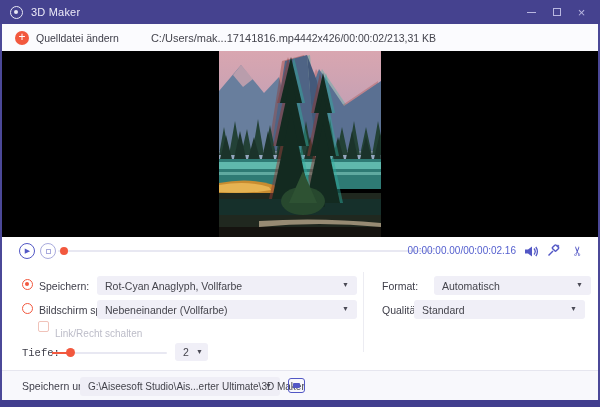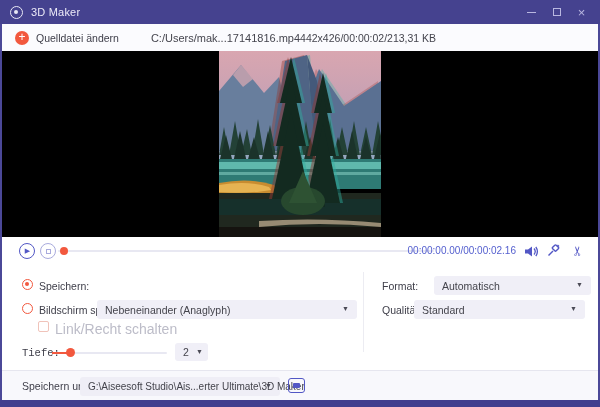--- a/index.html
+++ b/index.html
@@ -48,21 +48,21 @@
   
   .settings { position:absolute; top:268px; left:2px; width:596px; height:102px; background:#fff; }
   .v-divider { position:absolute; left:361px; top:4px; width:1px; height:80px; background:#ececf2; }
   .radio { position:absolute; width:11px; height:11px; border-radius:50%; border:1.6px solid #f2583e; background:#fff; }
   .radio.sel::after { content:""; position:absolute; left:1.6px; top:1.6px; width:4.5px; height:4.5px; border-radius:50%; background:#f2583e; }
   .s-label { position:absolute; font-size:10.5px; color:#3e3e49; }
   .dropdown { position:absolute; height:19px; background:#f0eff7; border-radius:3px; display:flex; align-items:center; }
   .dd-text { font-size:10.5px; color:#44444c; margin-left:8px; white-space:nowrap; }
   .dd-caret { position:absolute; right:8px; font-size:7px; color:#4a4a55; top:5px; }
   .checkbox { position:absolute; left:36px; top:53px; width:11px; height:11px; border:1px solid #f0c3ba; border-radius:2px; background:#fff; }
-  .cb-label { position:absolute; left:53px; top:53px; font-size:14px; color:#bcbcc8; }
+  .cb-label { position:absolute; left:53px; top:60px; font-size:10px; color:#bcbcc8; }
   .depth-track { position:absolute; left:50px; top:84px; width:115px; height:2px; background:#e8e8f2; border-radius:1px; }
   .depth-fill { position:absolute; left:50px; top:84px; width:18px; height:2px; background:#f2583e; }
   .depth-thumb { position:absolute; left:64px; top:80px; width:9px; height:9px; border-radius:50%; background:#f2583e; }
 
   
   .footer { position:absolute; top:370px; left:2px; width:596px; height:30px; background:#f8f8fc; border-top:1px solid #e6e6ef; }
   .f-label { position:absolute; left:20px; top:9px; font-size:10.5px; color:#3e3e49; }
   .f-select { position:absolute; left:78px; top:6px; width:200px; height:19px; background:#efeef6; border-radius:3px; display:flex; align-items:center; }
   .f-select .dd-text { font-size:10px; }
   .folder-btn { position:absolute; left:286px; top:7px; width:17px; height:15px; border:1.5px solid #5257c5; border-radius:3px; display:flex; align-items:center; justify-content:center; }
@@ -191,25 +191,29 @@
     <div class="p-icon cut-icon">
         <span>✂</span>
       </div>
   </div>
 
   <div class="settings">
     <div class="v-divider"></div>
 
     <div class="radio sel" style="left:20px; top:11px;"></div>
     <span class="s-label" style="left:37px; top:12px;">Speichern:</span>
+    <div class="dropdown" style="left:95px; top:8px; width:260px;">
+      <span class="dd-text">Rot-Cyan Anaglyph, Vollfarbe</span>
+      <span class="dd-caret">▼</span>
+    </div>
 
     <div class="radio" style="left:20px; top:35px;"></div>
     <span class="s-label" style="left:37px; top:36px;">Bildschirm splitten:</span>
     <div class="dropdown" style="left:95px; top:32px; width:260px;">
-      <span class="dd-text">Nebeneinander (Anaglyph)</span>
+      <span class="dd-text">Nebeneinander (Vollfarbe)</span>
       <span class="dd-caret">▼</span>
     </div>
 
     <div class="checkbox"></div>
     <span class="cb-label">Link/Recht schalten</span>
 
     <span class="s-label" style="left:20px; top:79px;font-family:Liberation Mono, monospace;">Tiefe:</span>
     <div class="depth-track"></div>
     <div class="depth-fill"></div>
     <div class="depth-thumb"></div>

